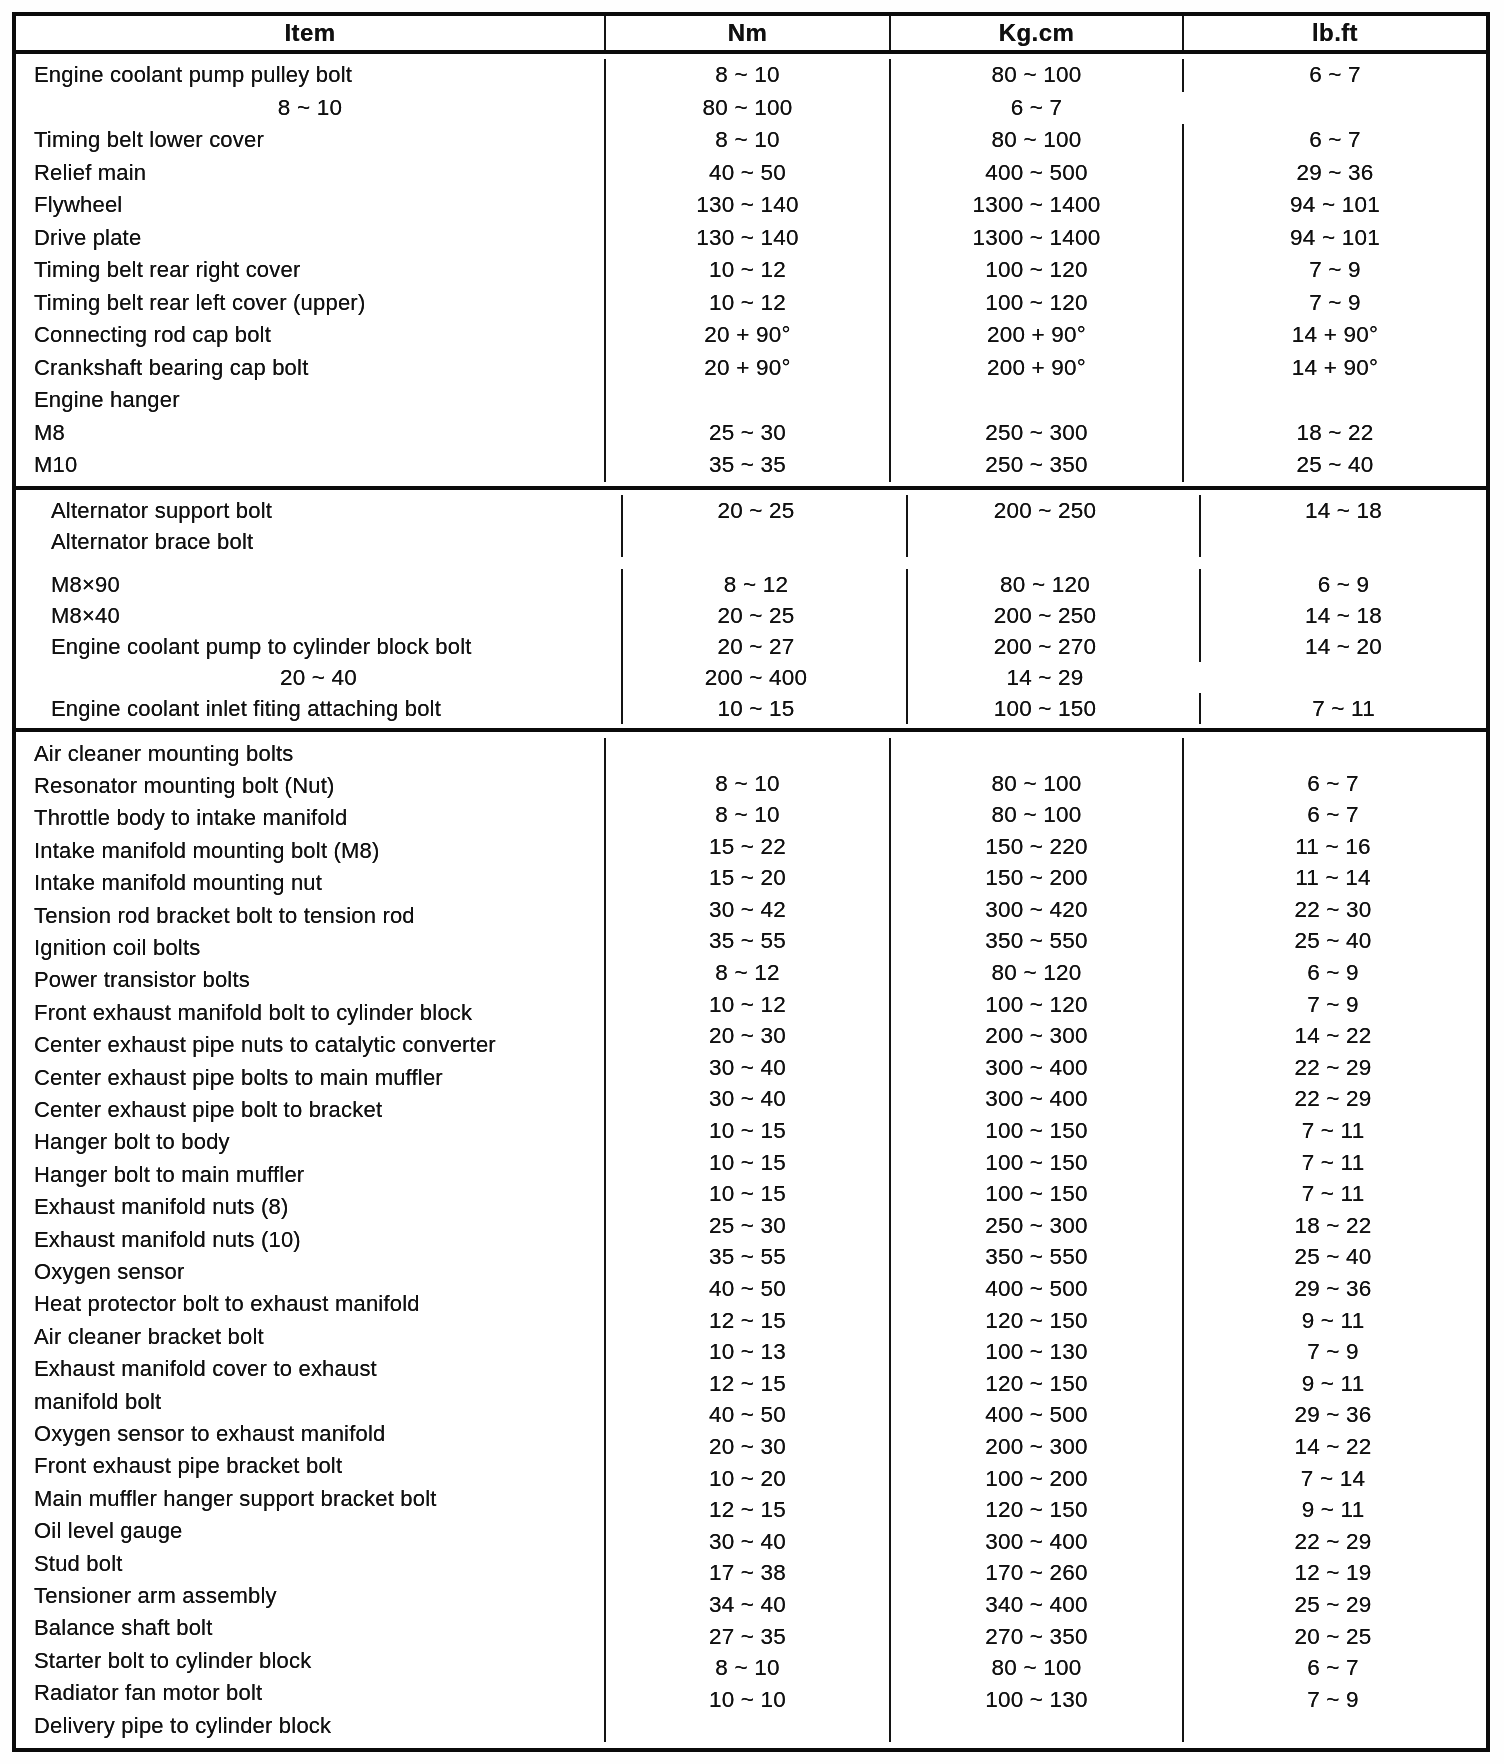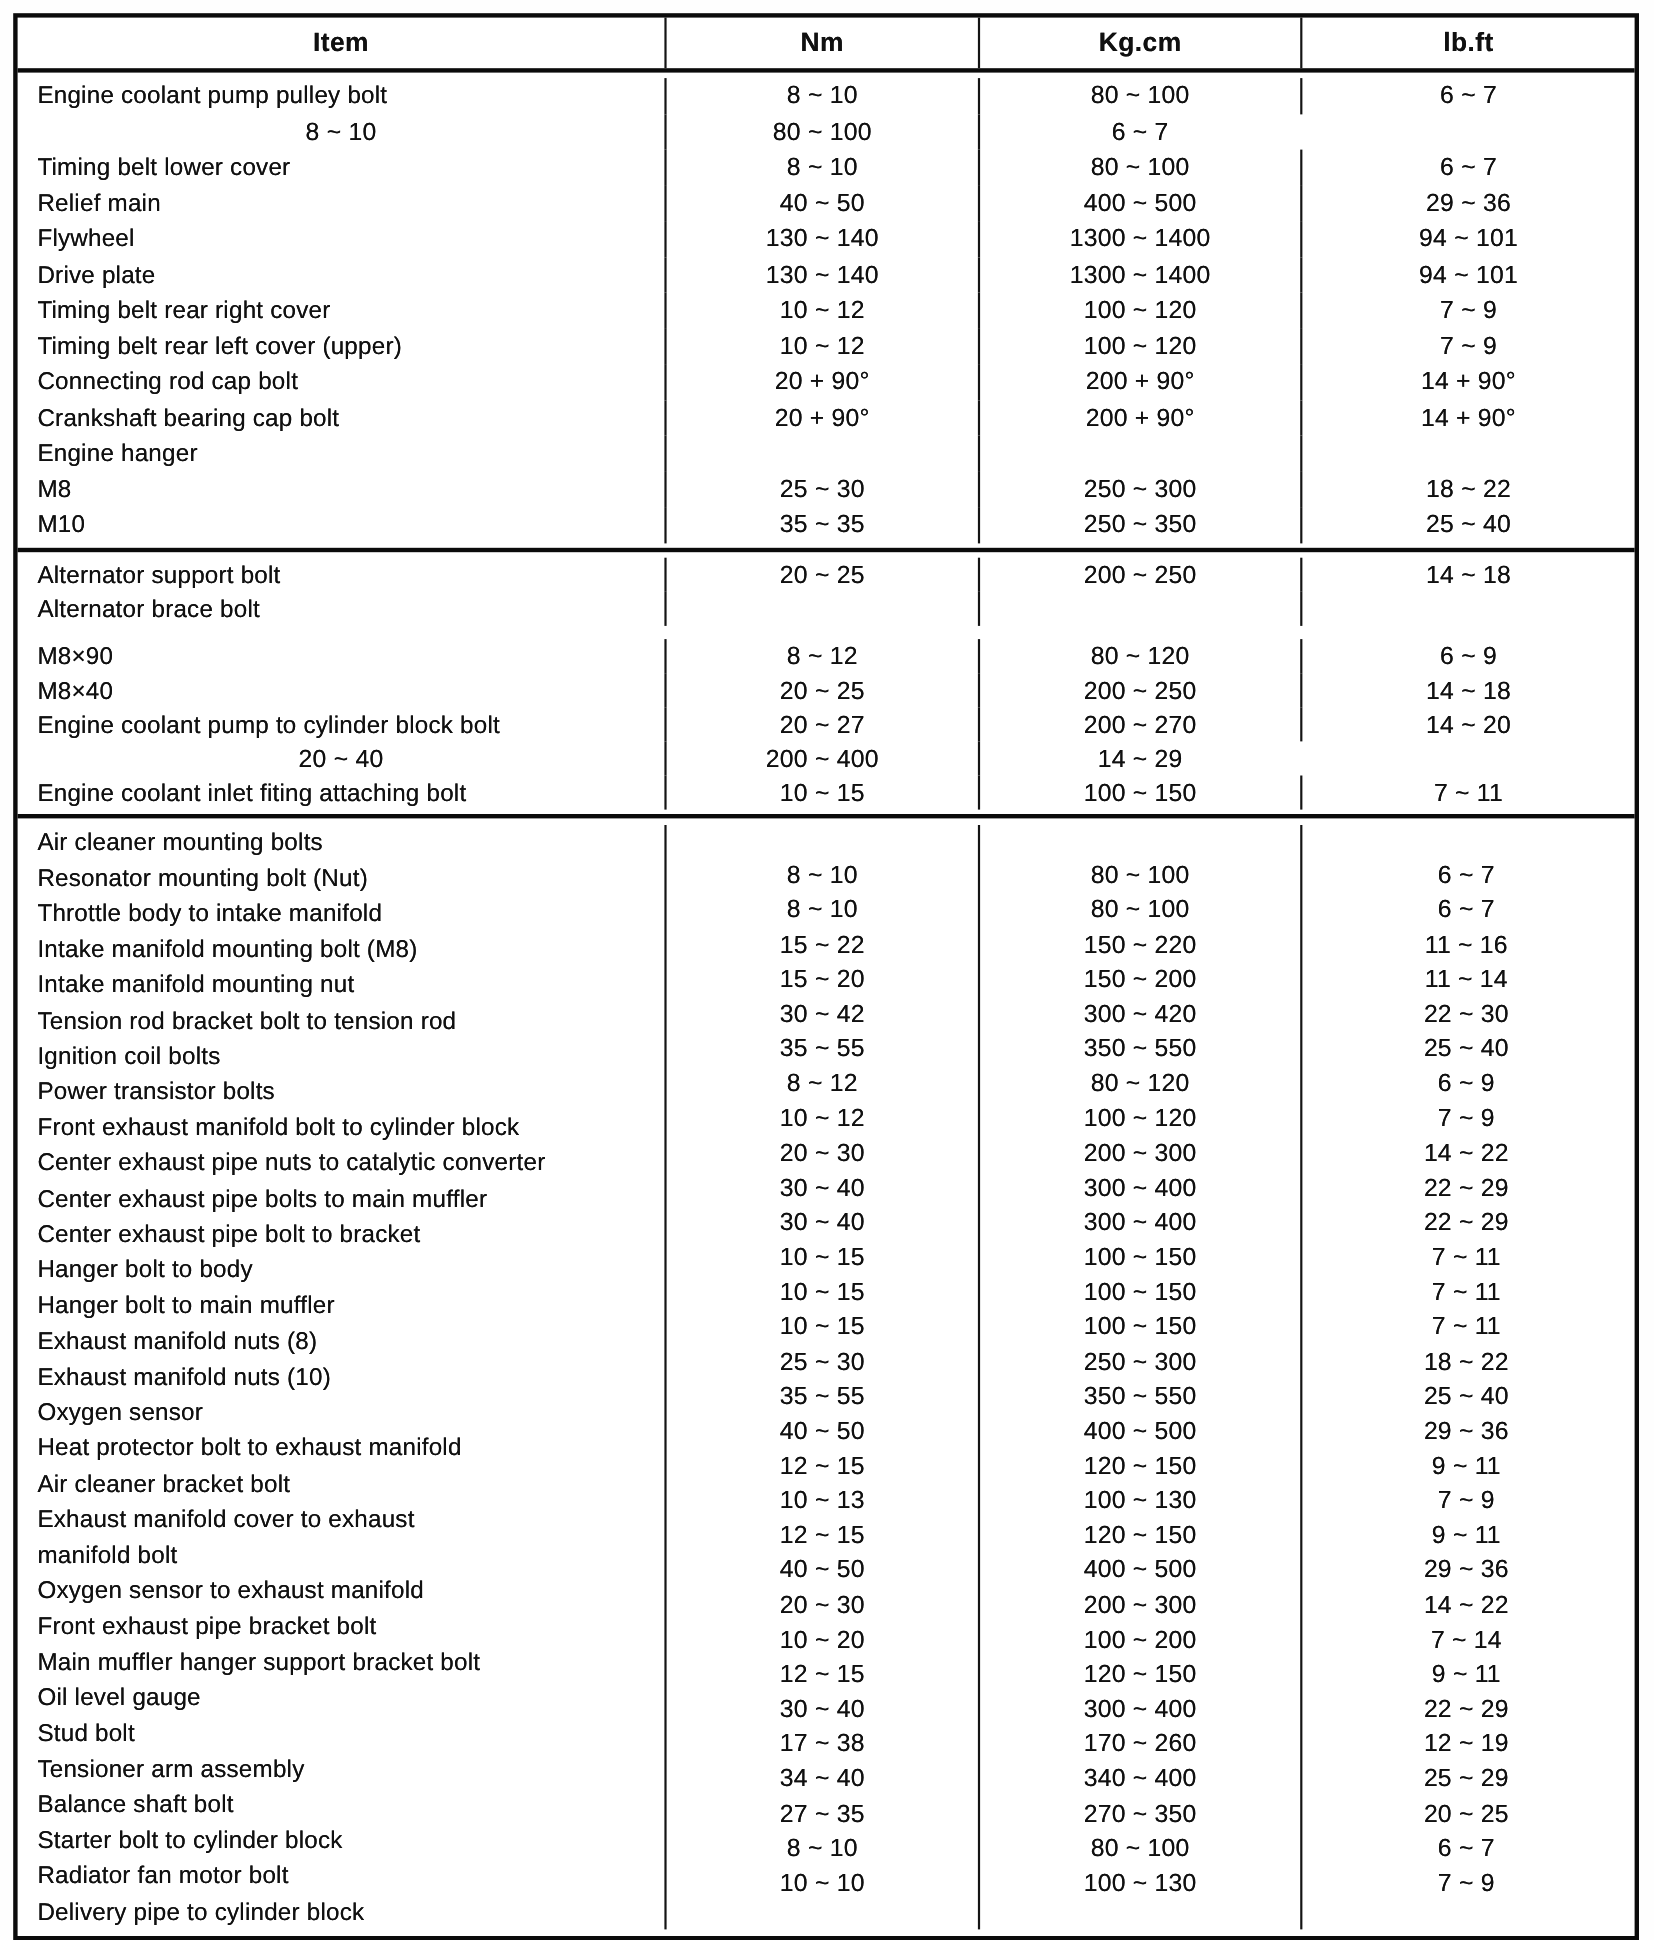--- a/index.html
+++ b/index.html
@@ -23,39 +23,39 @@
     border:4px solid #0b0b0b;
     background:#fff;
     text-shadow:0 0 .6px rgba(10,10,10,.85);
   }
   .thead{
     display:grid;
     grid-template-columns:588px 285px 293px 1fr;
     border-bottom:4px solid #0b0b0b;
   }
   .thead .hcell{
-    height:46px;
+    height:34px;
     display:flex; align-items:center; justify-content:center;
     font-weight:bold; font-size:24px; letter-spacing:.4px;
   }
   .thead .hcell + .hcell{ border-left:2px solid #141414; }
 
   .section{ padding:5px 0 4px 0; }
   .section + .section{ border-top:4px solid #0b0b0b; }
 
   .trow{
     display:grid;
     grid-template-columns:588px 285px 293px 1fr;
   }
   .trow.gap-before{ margin-top:12px; }
   .cell{
     line-height:32.5px; font-size:22px; letter-spacing:.2px;
     white-space:nowrap;
   }
-  .sec-2 .cell{ line-height:31px; }
+  .sec-2 .cell{ line-height:31px;margin-left:17px; }
   .cell.c-item{ padding-left:18px; text-align:left; }
   .cell.c-val{ text-align:center; font-size:22.5px; }
   .trow .cell:nth-child(2),
   .trow .cell:nth-child(3),
   .trow .cell:nth-child(4){ border-left:2px solid #141414; }
 
   
   .section.offset{
     display:grid;
     grid-template-columns:588px 285px 293px 1fr;

